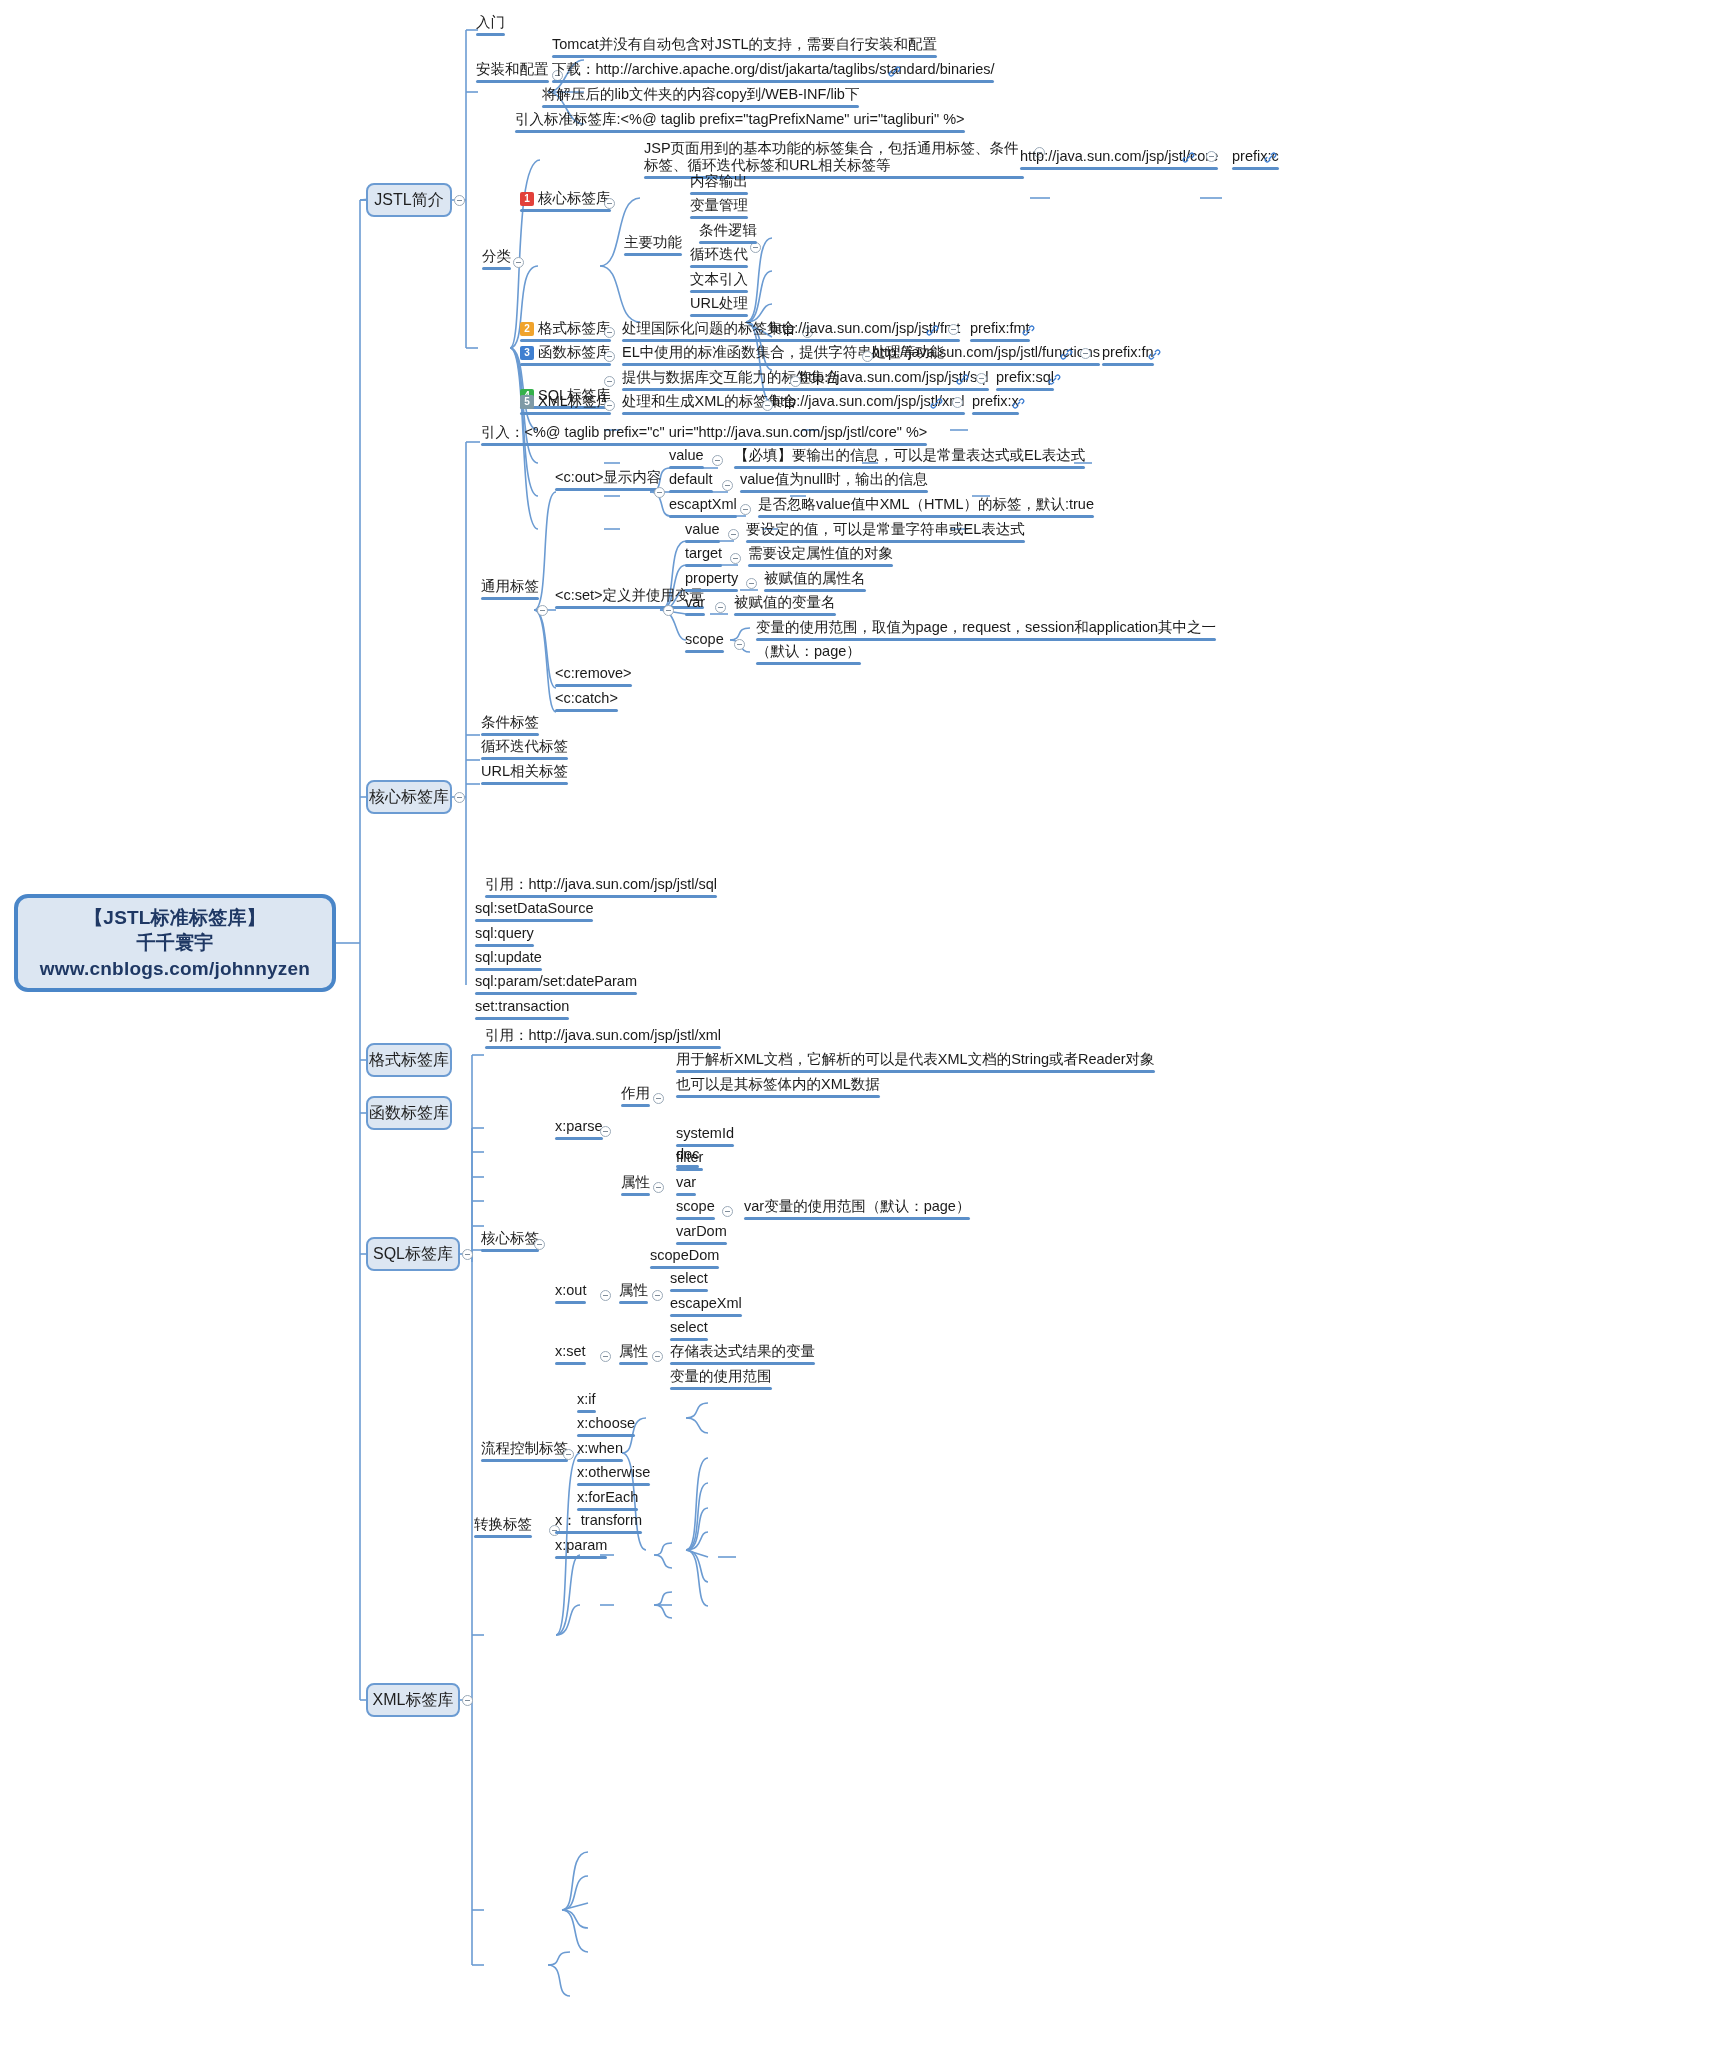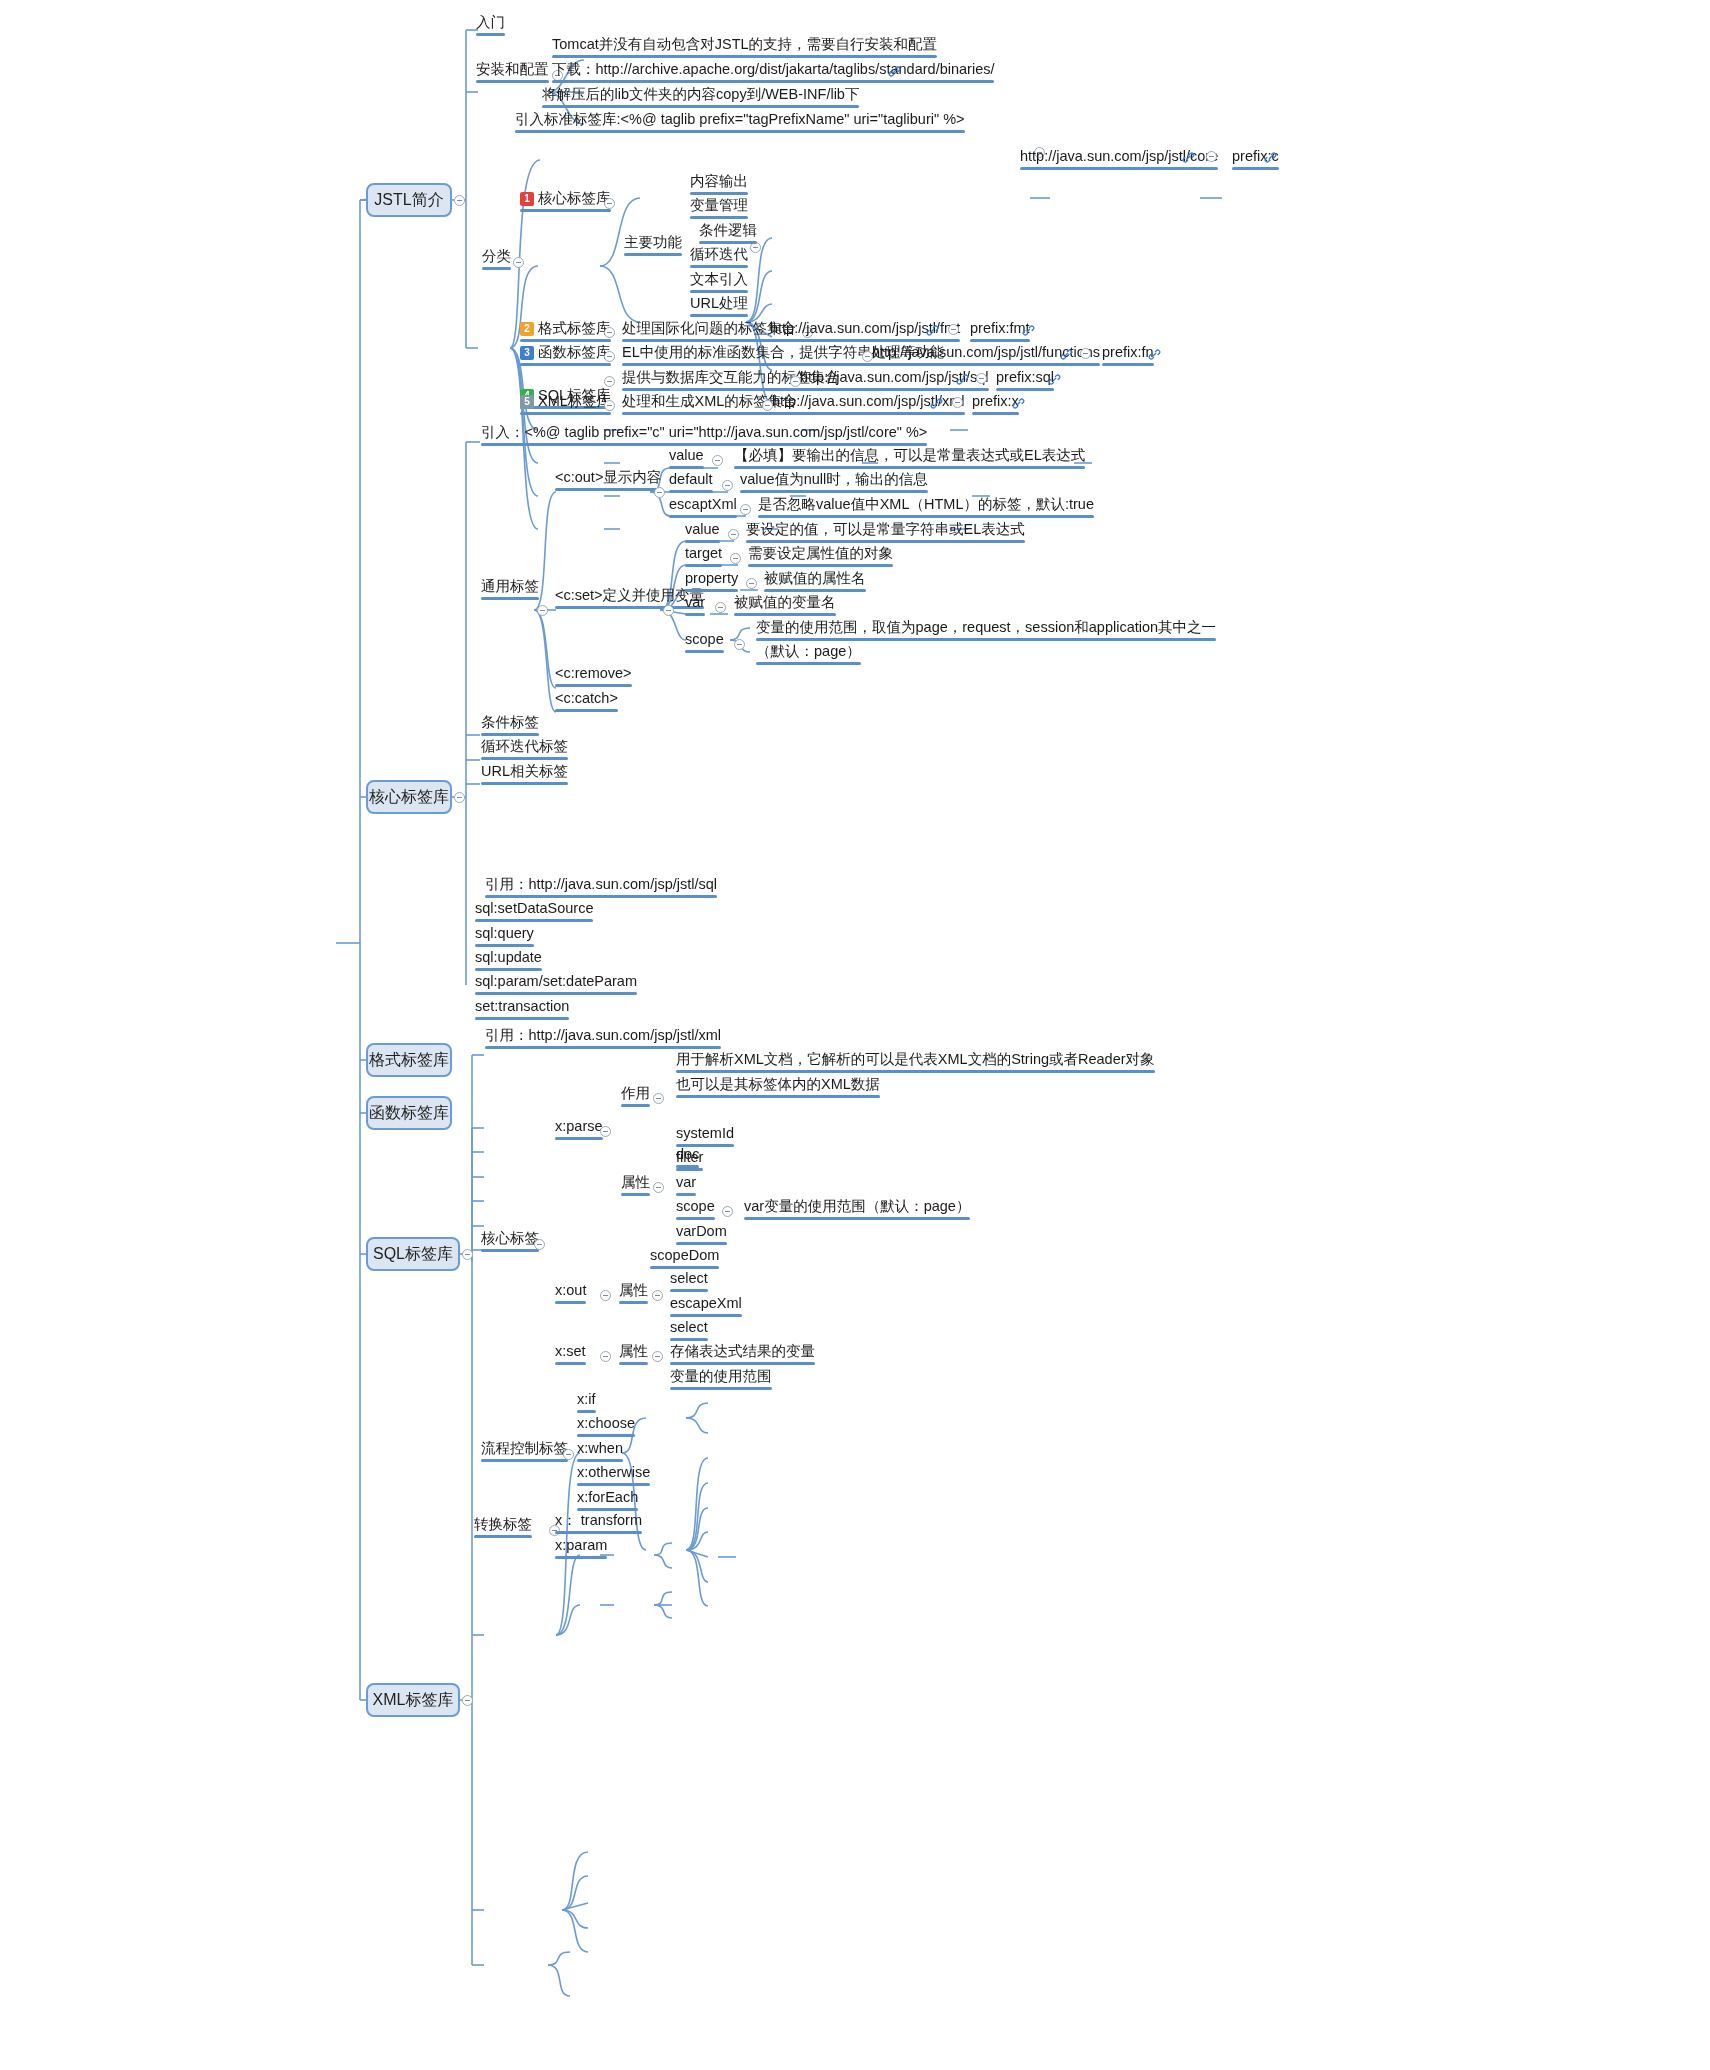--- a/index.html
+++ b/index.html
@@ -267,20 +267,25 @@
       <path d="M562 1910 C580 1910 570 1876 588 1876"></path>
       <path d="M562 1910 L588 1903"></path>
       <path d="M562 1910 C580 1910 572 1928 588 1928"></path>
       <path d="M562 1910 C580 1910 570 1952 588 1952"></path>
 
       <path d="M548 1965 C564 1965 552 1952 570 1952"></path>
       <path d="M548 1965 C566 1965 554 1996 570 1996"></path>
     </g>
   </svg>
 
+  <div class="root-node">
+    <div class="l1t">【JSTL标准标签库】</div>
+    <div class="l2t">千千寰宇</div>
+    <div class="l3">www.cnblogs.com/johnnyzen</div>
+  </div>
 
   <div class="l1" style="left:366px; top:183px; width:86px;">
     <span>JSTL简介</span>
   </div>
   <div class="circ" style="left:454px; top:195px;"></div>
 
   <div class="l1" style="left:366px; top:780px; width:86px;">
     <span>核心标签库</span>
   </div>
   <div class="circ" style="left:454px; top:792px;"></div>
@@ -324,20 +329,21 @@
   <div class="n u" style="left:511px; top:111px;">引入标准标签库:&lt;%@ taglib prefix="tagPrefixName" uri="tagliburi" %&gt;</div>
 
   <div class="n u" style="left:478px; top:248px;">分类</div>
   <div class="circ" style="left:513px; top:257px;"></div>
 
   <div class="n u" style="left:516px; top:190px;">
     <span class="badge b1">1</span><span>核心标签库</span>
   </div>
   <div class="circ" style="left:604px; top:198px;"></div>
 
+  <div class="n u two" style="left:640px; top:140px; width:388px;">JSP页面用到的基本功能的标签集合，包括通用标签、条件标签、循环迭代标签和URL相关标签等</div>
   <div class="circ" style="left:1034px; top:147px;"></div>
   <div class="n u" style="left:1016px; top:148px;">http://java.sun.com/jsp/jstl/core</div>
   <div class="link-ico" style="left:1182px; top:151px;">
     <svg viewBox="0 0 16 16" width="13" height="13">
         <g stroke="#3a7bd0" stroke-width="1.6" fill="none" stroke-linecap="round">
           <path d="M6.5 9.5 L9.5 6.5"></path>
           <path d="M9 4.5 l1.5 -1.5 a2.5 2.5 0 0 1 3.5 3.5 l-1.5 1.5"></path>
           <path d="M7 11.5 l-1.5 1.5 a2.5 2.5 0 0 1 -3.5 -3.5 l1.5 -1.5"></path>
         </g>
       </svg>

